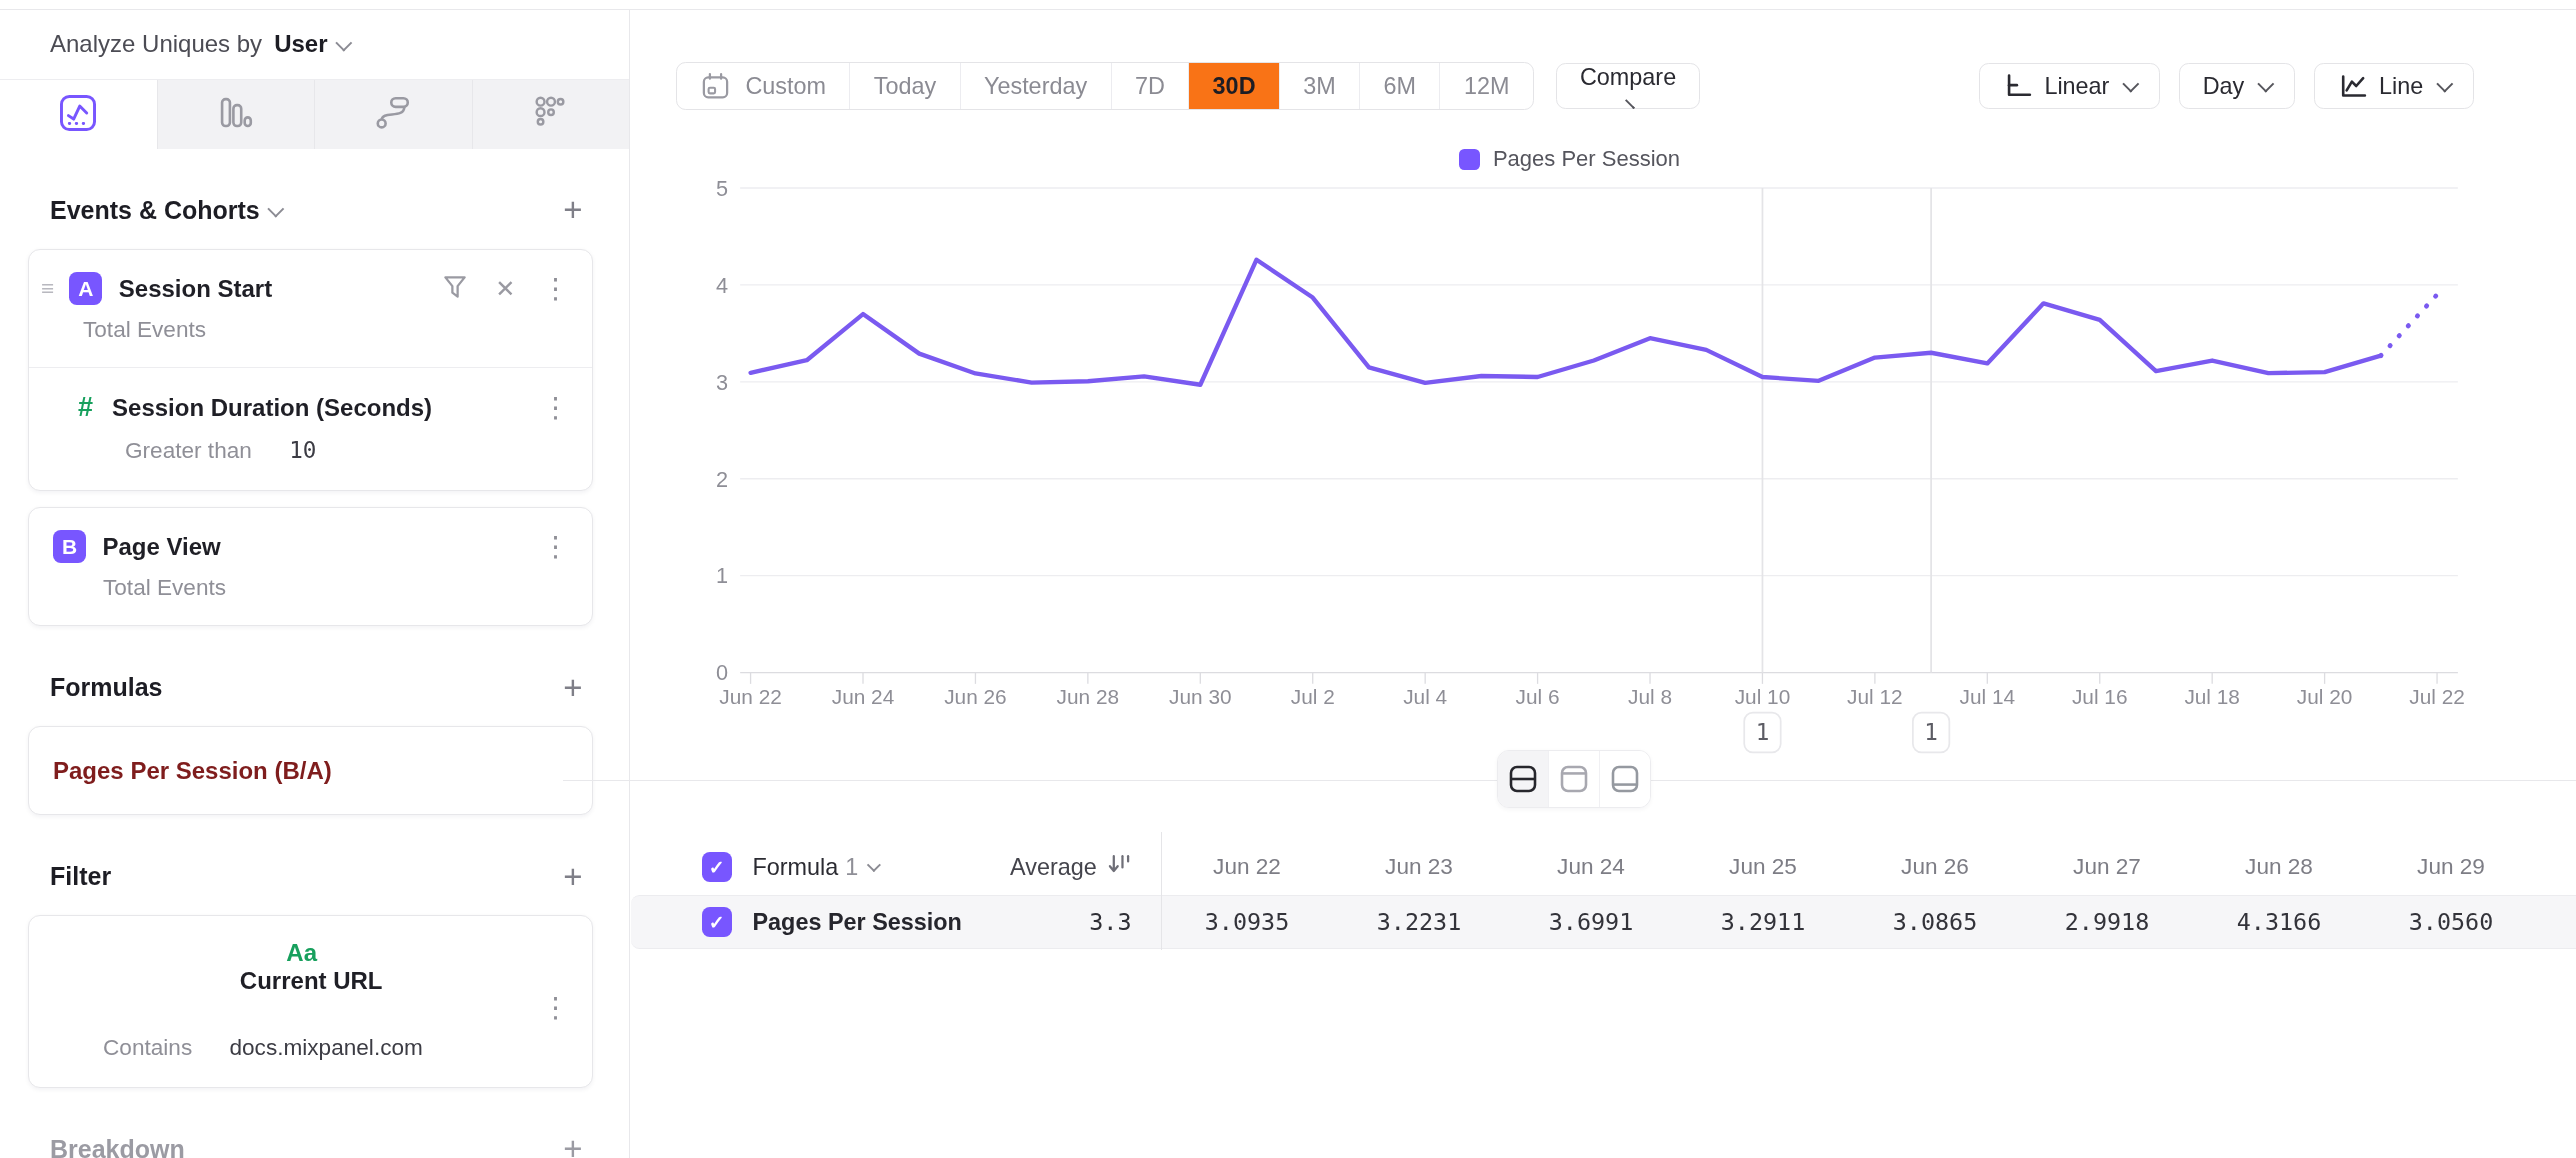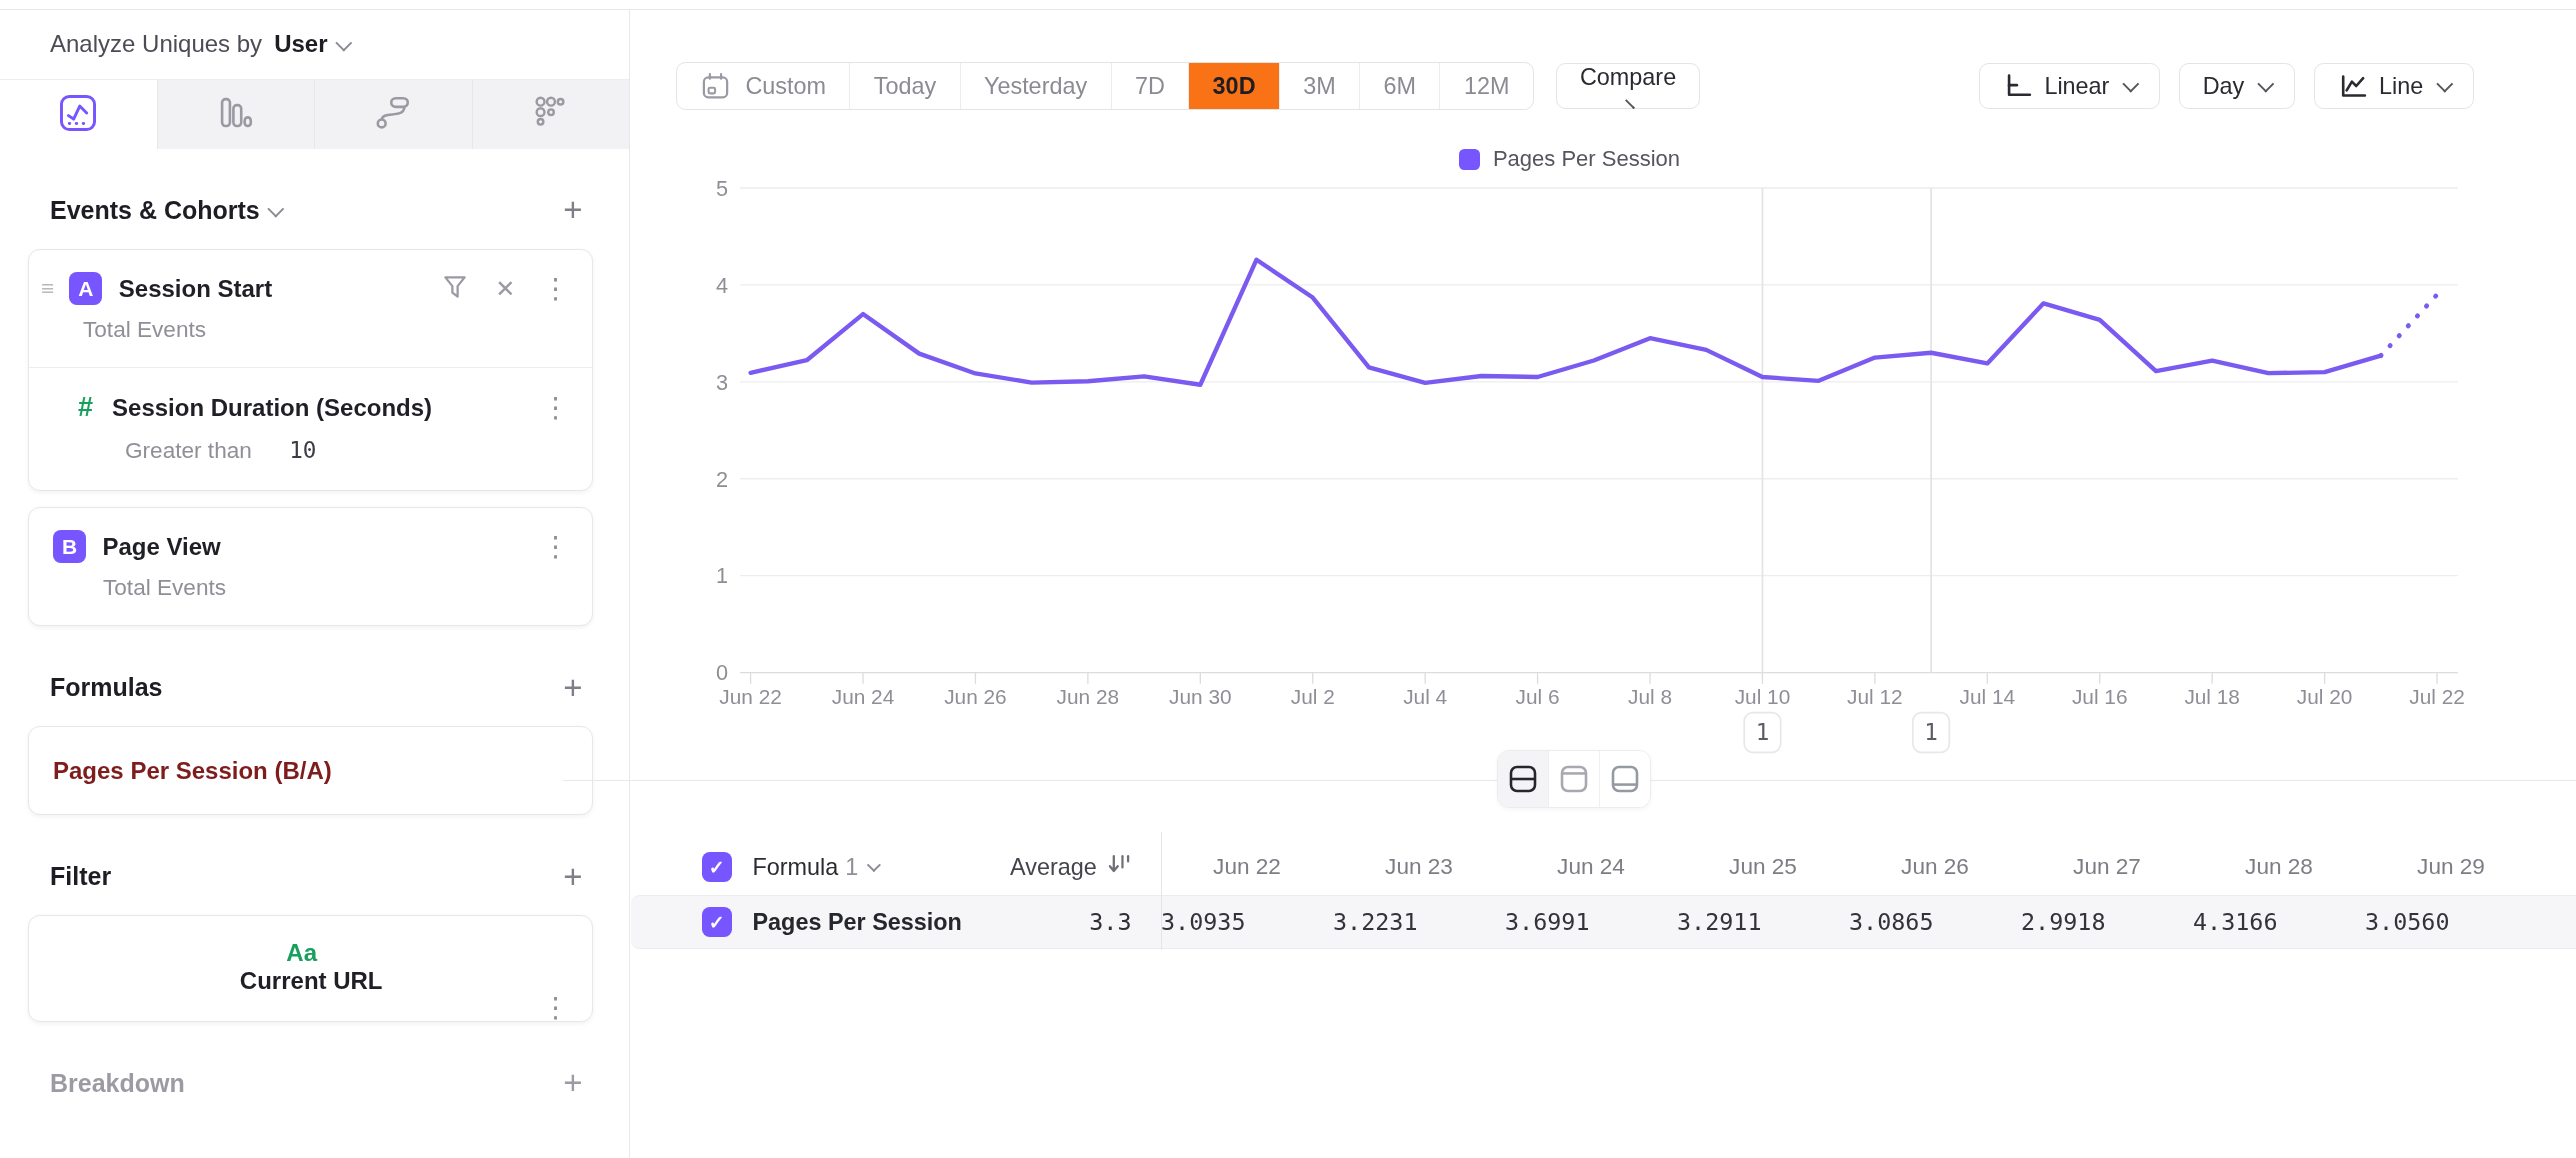--- a/index.html
+++ b/index.html
@@ -76,21 +76,21 @@
   .t-fixed{width:598px;display:flex;align-items:center;box-sizing:border-box;padding-left:139px;padding-right:29.5px;flex:none;}
   .cb{width:29.5px;height:29.5px;border-radius:7.8px;background:#7856ff;display:flex;align-items:center;justify-content:center;color:#fff;font-size:19px;font-weight:bold;margin-right:21px;flex:none;cursor:pointer;}
   .t-name{font-size:23.4px;color:#2b2b32;}
   .t-name .num{color:#8f8f97;margin-left:7px;}
   .t-name.strong{font-weight:600;color:#26262d;}
   .t-avg{margin-left:auto;display:flex;align-items:center;gap:8.7px;font-size:23.4px;color:#44444c;}
   .t-avg-val{margin-left:auto;font-size:23.4px;color:#2e2e35;}
   .v-div{position:absolute;left:598px;top:-7px;height:118px;width:0.9px;background:#e5e5e8;z-index:2;}
   .t-dates{display:flex;flex:none;}
   .t-col{width:172px;text-align:center;font-size:22.6px;color:#7d7d85;flex:none;}
-  .t-colv{width:172px;text-align:left;font-size:23.4px;color:#33333a;flex:none;}
+  .t-colv{width:172px;text-align:center;font-size:23.4px;color:#33333a;flex:none;}
 </style>
 </head>
 <body>
 
 <div class="page">
   <div class="top-line"></div>
 
   <aside class="sidebar">
     <div class="sb-header">
       <span>Analyze Uniques by</span>
@@ -204,20 +204,24 @@
         <span class="t">Filter</span>
         <span class="plus">+</span>
       </div>
       <div class="card">
         <div class="ev-row" style="padding-left:24px;flex-direction:column;">
           <span class="aa">Aa</span>
           <span class="ev-title">Current URL</span>
           <span class="ev-actions">
             <span class="kebab">⋮</span>
           </span>
+        </div>
+        <div class="prop-sub" style="padding-left:74px;">
+          <span>Contains</span>
+          <span class="pv">docs.mixpanel.com</span>
         </div>
       </div>
 
       <div class="sec disabled">
         <span class="t">Breakdown</span>
         <span class="plus">+</span>
       </div>
     </div>
   </aside>
 

